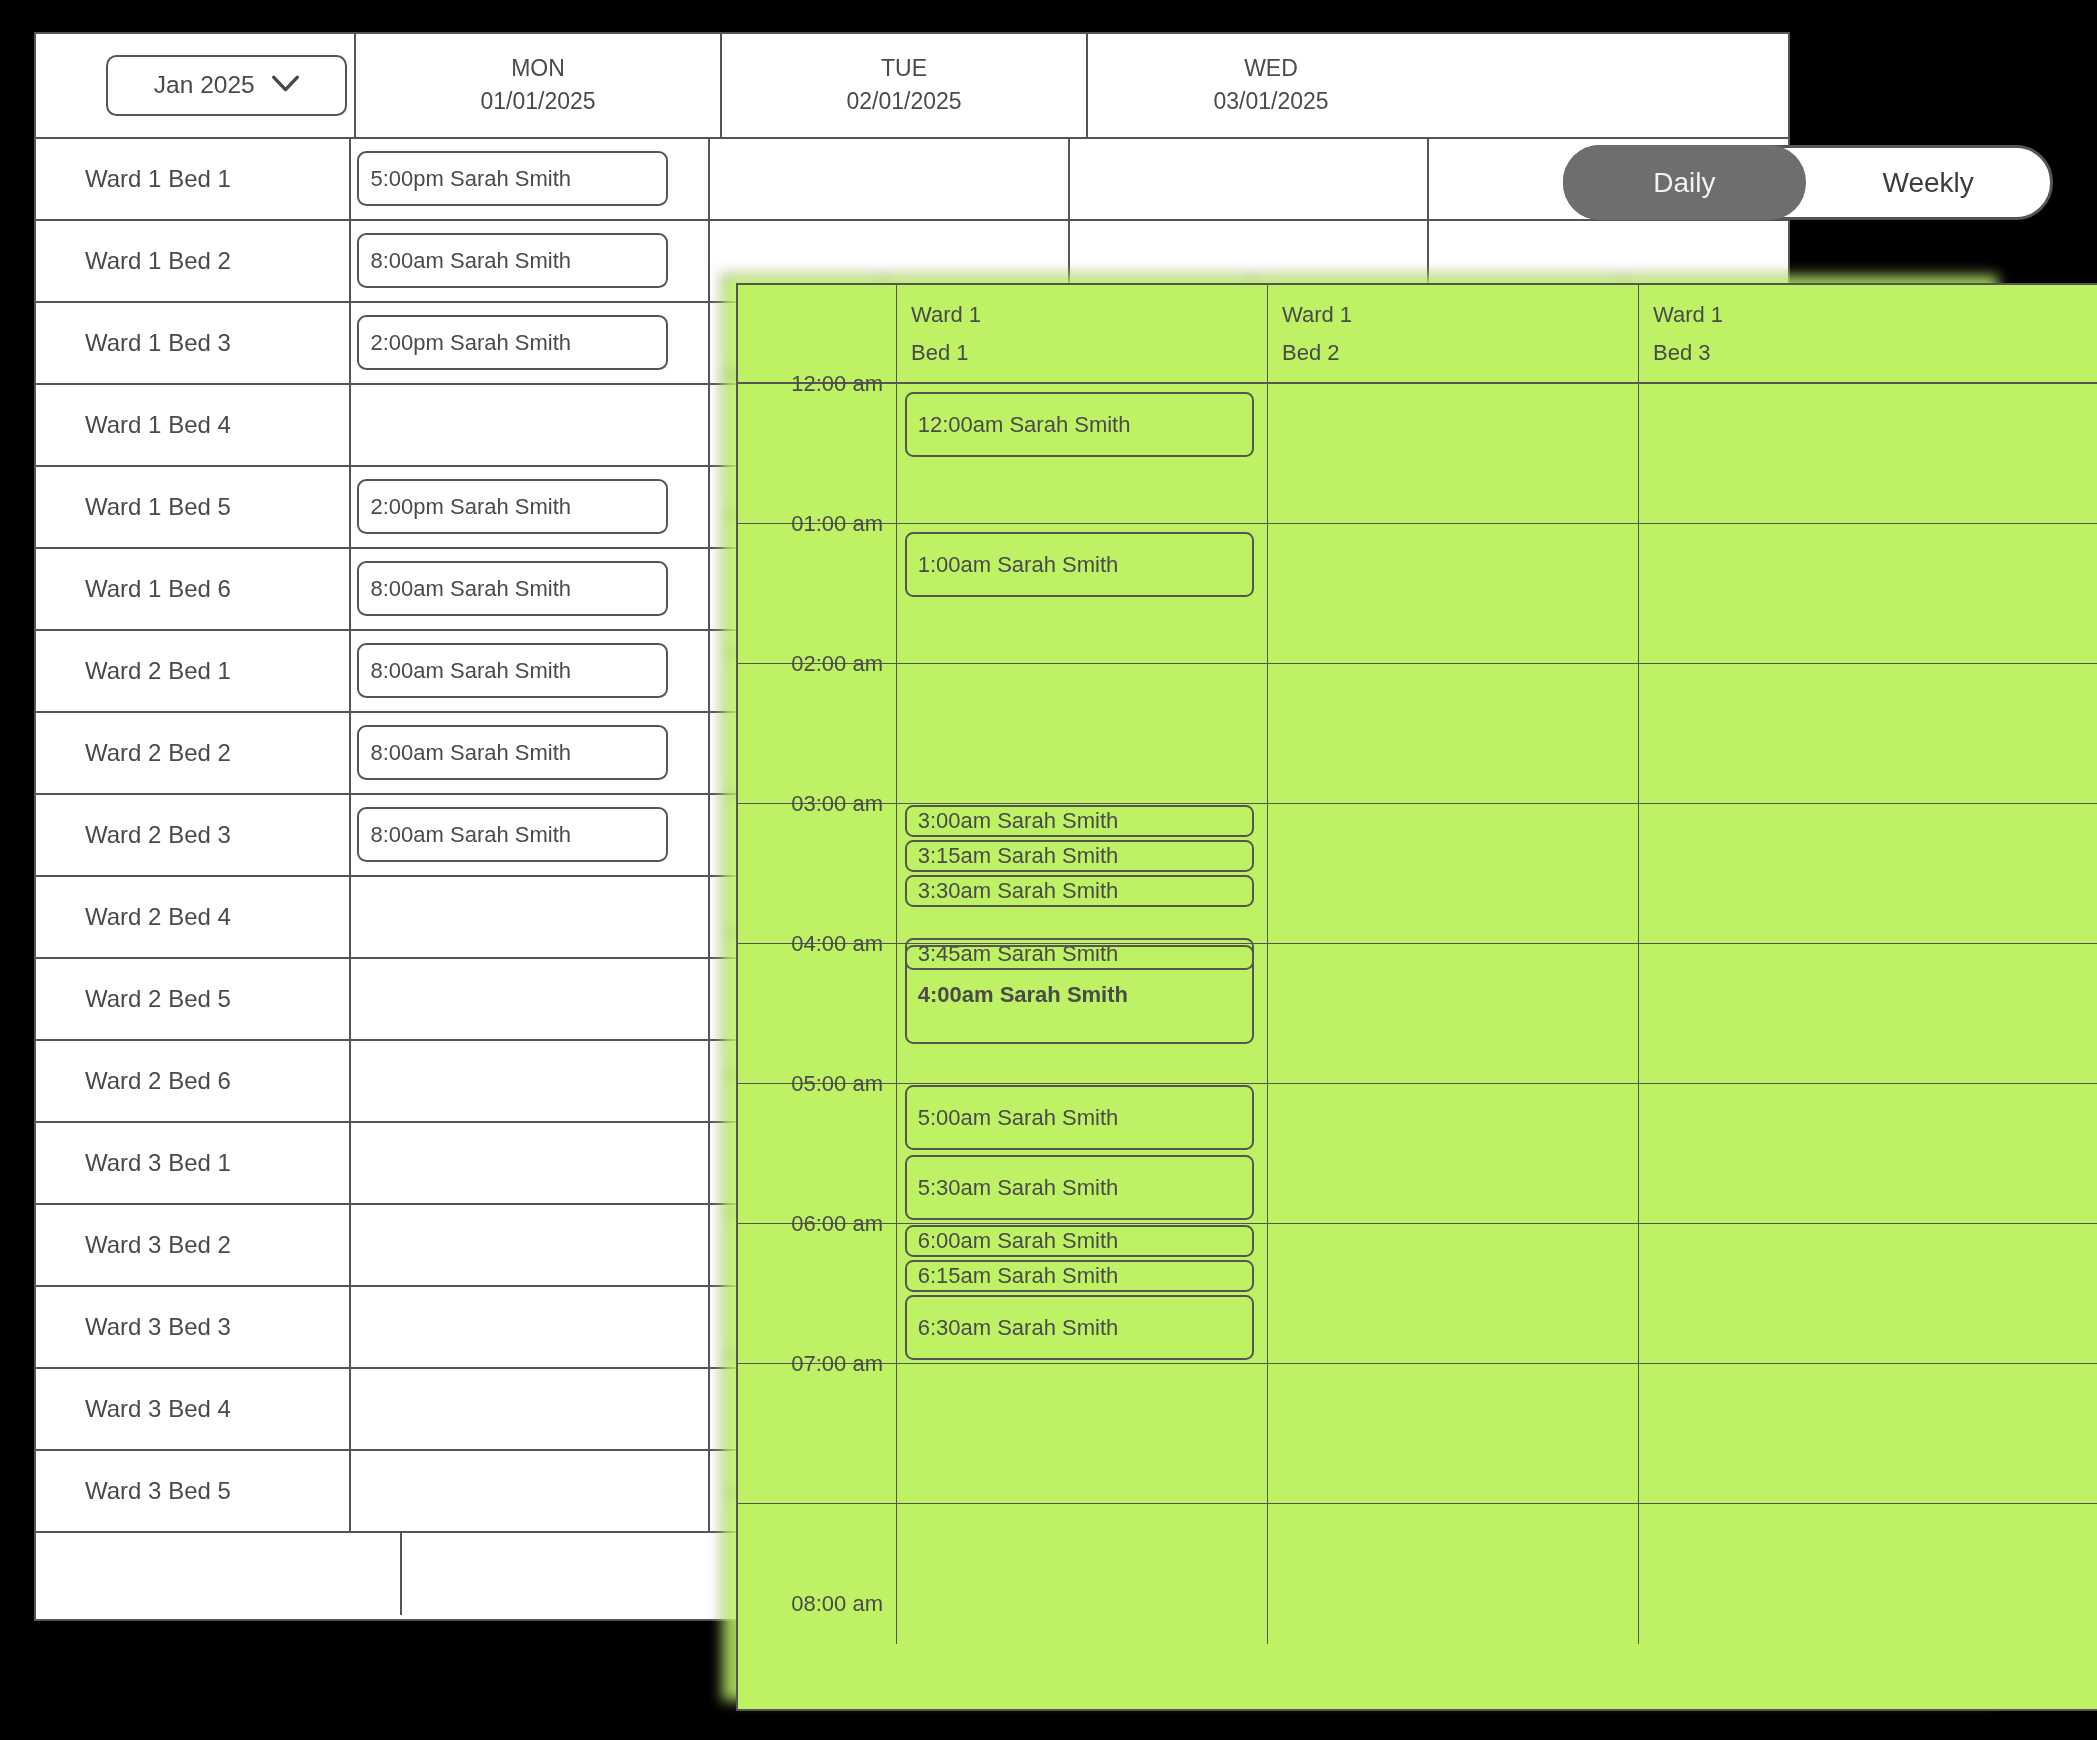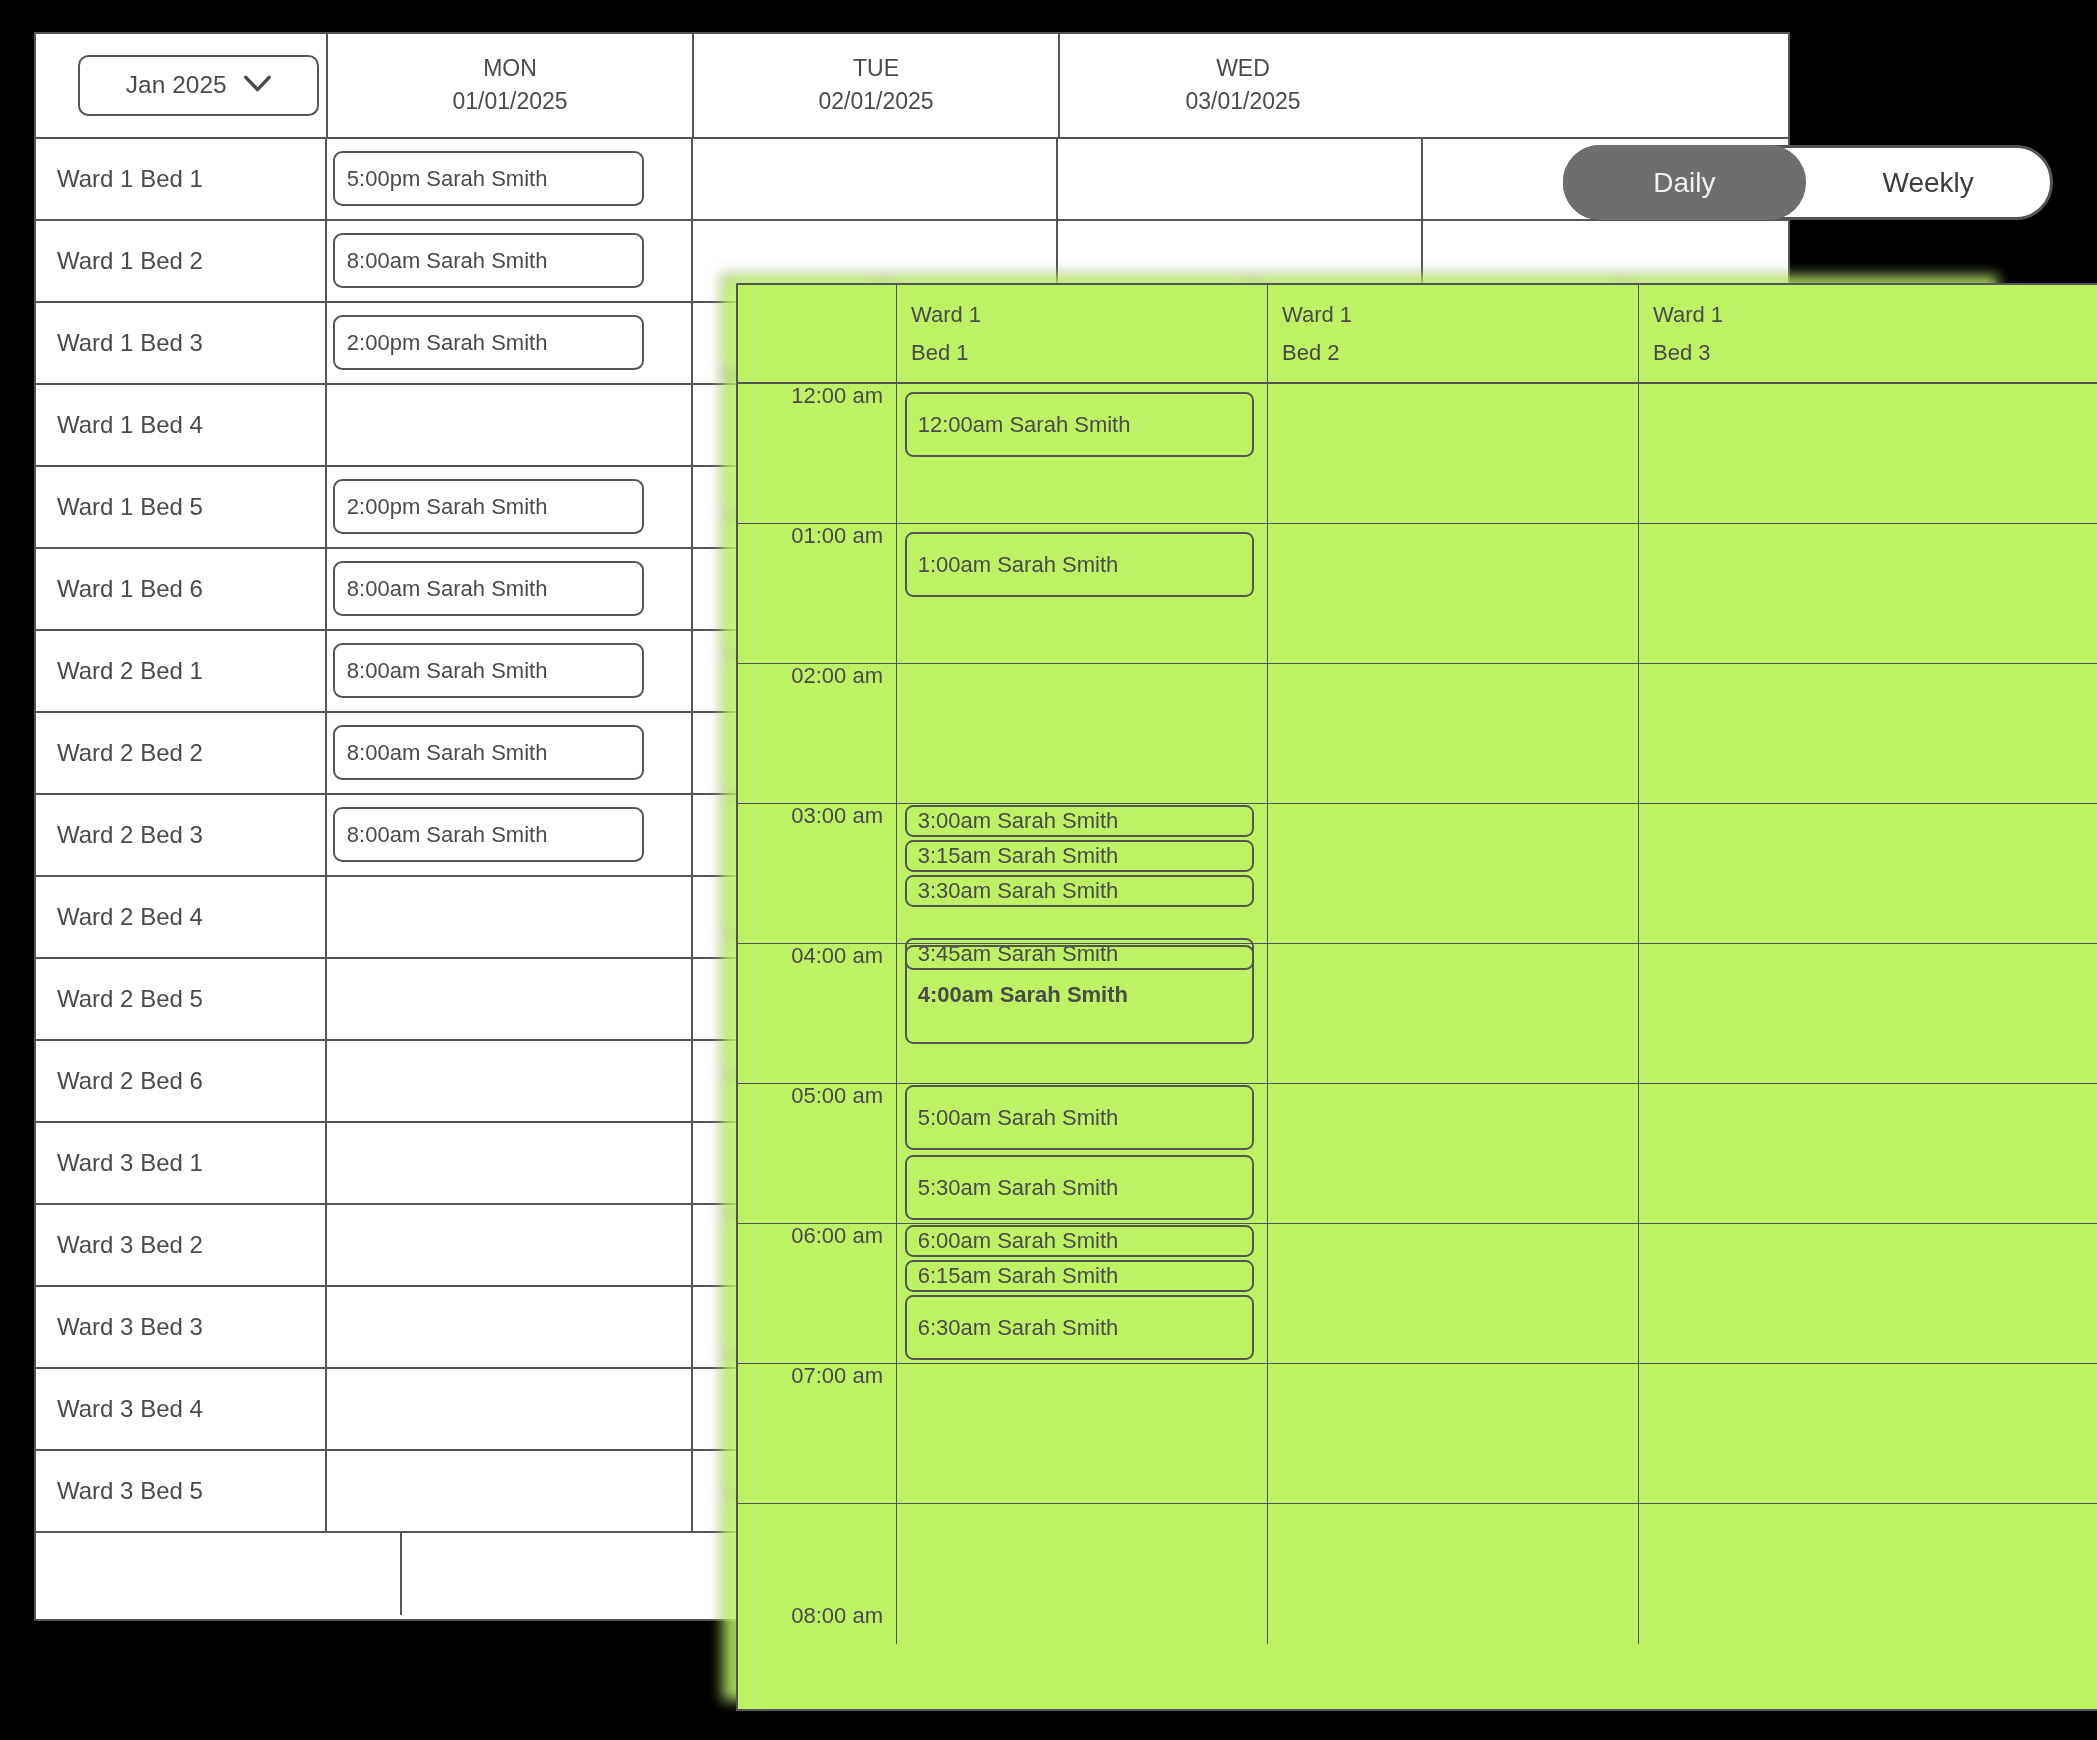--- a/index.html
+++ b/index.html
@@ -40,21 +40,21 @@
   .wk-body-row { height: 82px; }
 
   .wk-cell {
     box-sizing: border-box;
     border-right: 2.3px solid #555555;
     display: flex;
     align-items: center;
     position: relative;
   }
   .wk-cell:last-child { border-right: none; }
-  .wk-c-label { width: 292px; padding-left: 21px; }
+  .wk-c-label { width: 292px; padding-left: 21px; margin-left: 28px; }
   .wk-c-day   { width: 366px; justify-content: center; }
 
   .wk-head-row .wk-c-day {
     flex-direction: column;
     justify-content: center;
     align-items: center;
     line-height: 1.45;
   }
   .day-name { font-size: 23px; color: #4a4a4a; }
   .day-date { font-size: 23px; color: #4a4a4a; }
@@ -200,21 +200,20 @@
     border-right: 1.7px solid #555555;
     position: relative;
   }
   .dy-time-cell .tlabel {
     position: absolute;
     top: -13px;
     right: 13px;
     font-size: 22px;
     color: #4a4a4a;
     white-space: nowrap;
-    margin-top: 12px;
   }
   .dy-bed-cell {
     width: 371px;
     box-sizing: border-box;
     border-right: 1.7px solid #555555;
     position: relative;
   }
   .dy-bed-cell:last-child { border-right: none; }
 
   .dy-events {

